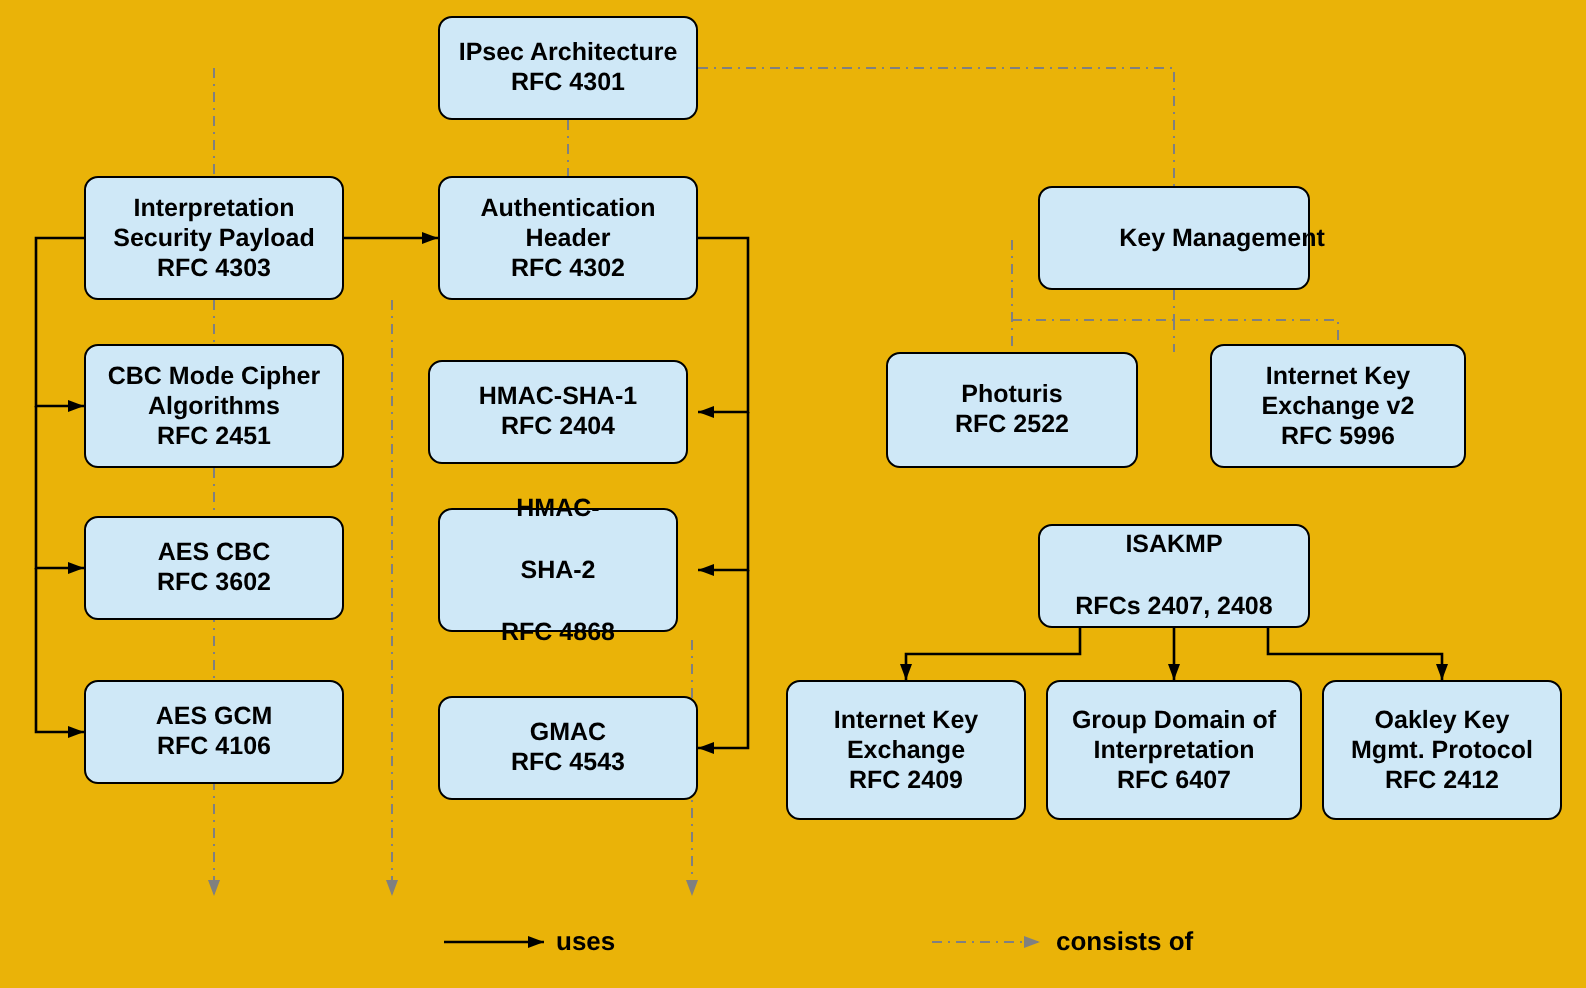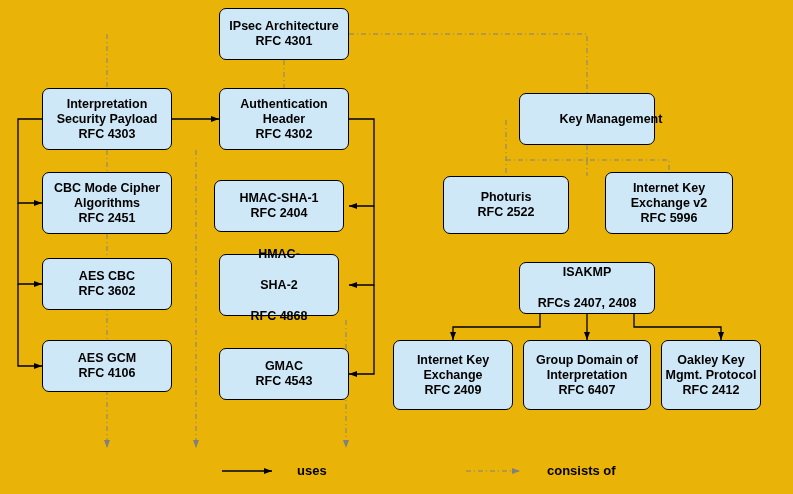--- a/index.html
+++ b/index.html
@@ -44,21 +44,20 @@
   .node .ln {
     display: block;
     white-space: nowrap;
   }
   .legend-label {
     position: absolute;
     font-size: 13px;
     color: #000000;
     z-index: 3;
     white-space: nowrap;
-    margin-left: 19px;
   }
 </style>
 </head>
 <body>
 
 <div id="canvas">
 
   <svg id="svg-layer" viewBox="0 0 793 494">
     <defs>
       <marker id="arrow-solid" markerWidth="9" markerHeight="9" refX="8" refY="3" orient="auto" markerUnits="userSpaceOnUse">
@@ -188,21 +187,21 @@
     <span class="ln">Exchange</span>
     <span class="ln">RFC 2409</span>
   </div>
 
   <div class="node" style="left:523px; top:340px; width:128px; height:70px;">
     <span class="ln">Group Domain of</span>
     <span class="ln">Interpretation</span>
     <span class="ln">RFC 6407</span>
   </div>
 
-  <div class="node" style="left:661px; top:340px; width:100px; height:70px;">
+  <div class="node" style="left:661px; top:340px; width:120px; height:70px;">
     <span class="ln">Oakley Key</span>
     <span class="ln">Mgmt. Protocol</span>
     <span class="ln">RFC 2412</span>
   </div>
 
   <div class="legend-label" style="left:278px; top:463px;">uses</div>
   <div class="legend-label" style="left:528px; top:463px;">consists of</div>
 
 </div>
 

